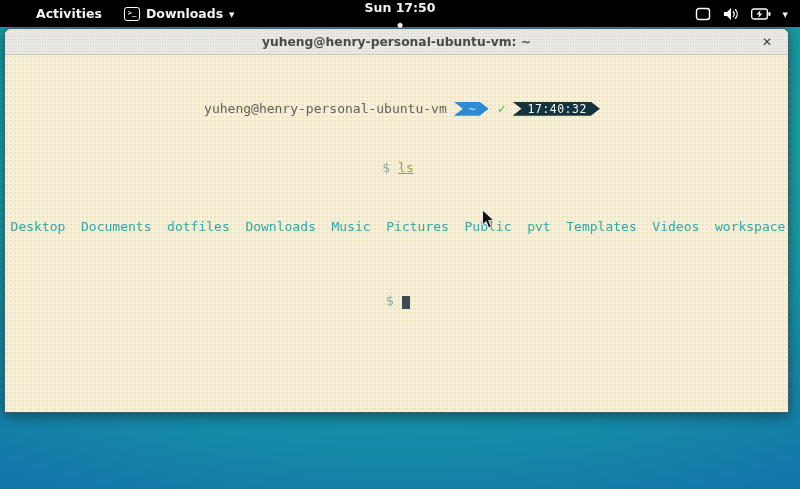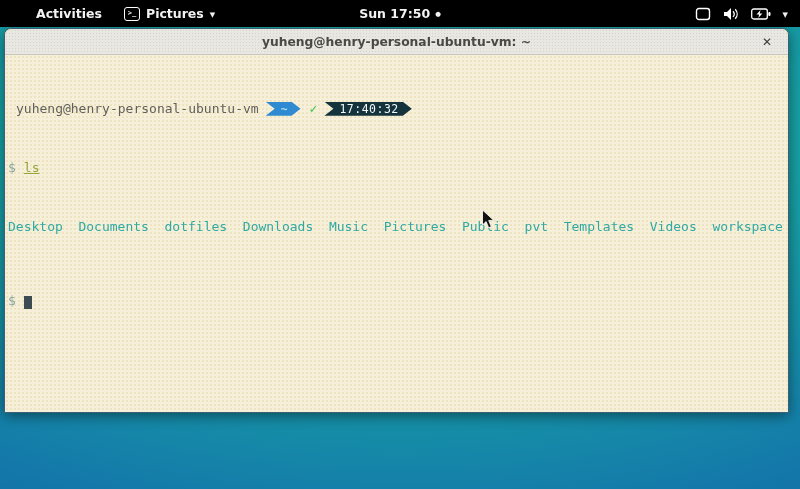--- a/index.html
+++ b/index.html
@@ -23,21 +23,21 @@
   .activities { padding:0 12px; height:100%; display:flex; align-items:center; cursor:default; }
   .appmenu { padding:0 10px; height:100%; display:flex; align-items:center; gap:6px; }
   .term-ico {
     display:inline-flex; align-items:center; justify-content:center;
     width:16px; height:14px; border:1.4px solid #fff; border-radius:3px;
     font-family:"DejaVu Sans Mono",monospace; font-size:7px; font-weight:bold; line-height:1;
   }
   .caret { font-size:7px; position:relative; top:1px; }
   .tb-center {
     position:absolute; left:50%; transform:translateX(-50%);
-    height:100%; display:flex; align-items:center; gap:5px; padding:0 8px;
+    height:100%; display:flex; align-items:center; gap:5px; padding:0 8px;flex-direction:column;
   }
   .notif-dot { font-size:6.5px; position:relative; top:0.5px; }
   .tb-right {
     margin-left:auto; height:100%; display:flex; align-items:center;
     gap:12px; padding:0 12px;
   }
   .tb-right svg { display:block; }
 
   
   .window {
@@ -61,20 +61,21 @@
     color:#3c3c3c; font-size:12px; font-weight:bold; cursor:default;
   }
   .term-body {
     height:358px; padding:3px 0 0 3px;
     background:#f6f0da;
     background-image: radial-gradient(rgba(216,198,130,0.30) 1px, transparent 1px);
     background-size:4px 4px;
     font-family:"DejaVu Sans Mono","Liberation Mono",monospace;
     font-size:13px; line-height:14.75px; color:#615f58;
     white-space:pre;
+    text-align:center;
   }
   .tline { height:14.75px; }
   .p-user { color:#615f58; padding-left:8px; }
   .pl-flag {
     display:inline-block; height:14px; line-height:14px; vertical-align:middle;
     font-size:11.5px; margin-left:7px; position:relative; top:-1px;
     padding:0 13px 0 15px;
     clip-path: polygon(0 0, calc(100% - 9px) 0, 100% 50%, calc(100% - 9px) 100%, 0 100%, 9px 50%);
   }
   .pl-blue { background:#2f8ad2; color:#a8dcf4; font-weight:bold; }
@@ -94,21 +95,21 @@
 </head>
 <body>
 
 <div class="desktop"></div>
 
 <div class="topbar">
   <div class="tb-left">
     <div class="activities">Activities</div>
     <div class="appmenu">
       <span class="term-ico">&gt;_</span>
-      <span>Pictures</span>
+      <span>Downloads</span>
       <span class="caret">▼</span>
     </div>
   </div>
   <div class="tb-center">
     <span>Sun 17:50</span>
     <span class="notif-dot">●</span>
   </div>
   <div class="tb-right">
     <span>
       <svg width="16" height="14" viewBox="0 0 16 14">

